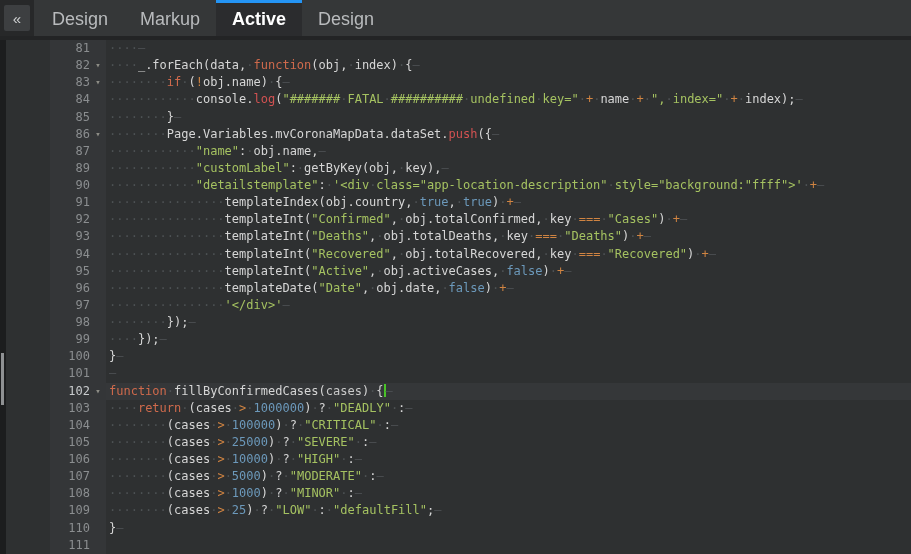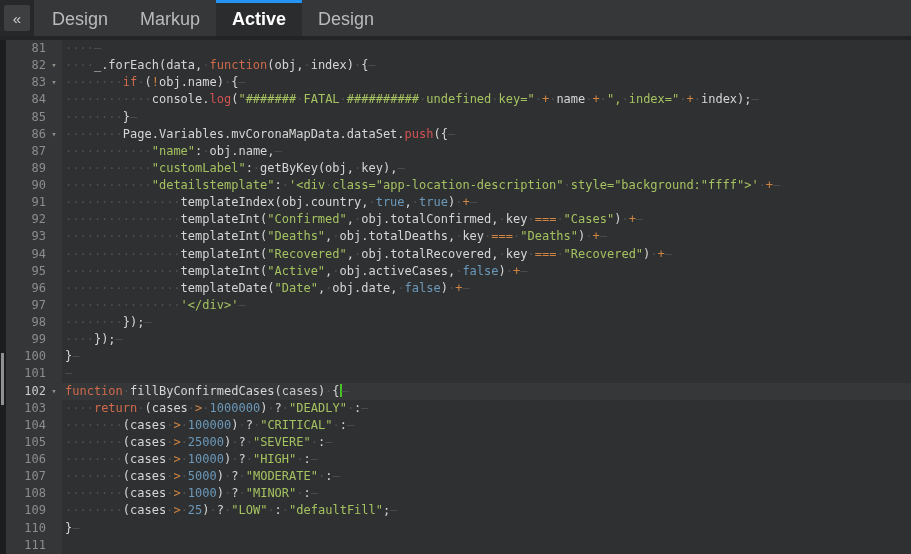--- a/index.html
+++ b/index.html
@@ -18,21 +18,21 @@
     font-size:18px;border-top:3px solid transparent;cursor:pointer;}
   .tab.active{background:var(--tab_active_bg);color:var(--tab_active_text);
     border-top-color:var(--accent_blue);font-weight:bold;}
   
   .editor{position:relative;height:514px;background:var(--editor_bg);
     border-top:4px solid #232425;
     font-family:"DejaVu Sans Mono", monospace;font-size:12px;}
   .left-strip{position:absolute;left:0;top:0;bottom:0;width:6px;background:var(--left_strip_bg);}
   .scroll-thumb{position:absolute;left:1px;top:313px;width:3px;height:52px;background:var(--scroll_thumb);}
   .rows{position:absolute;left:6px;top:0;right:0;bottom:0;overflow:hidden;}
-  .row{display:flex;height:17.133px;line-height:17.133px;white-space:pre;}
+  .row{display:flex;height:17.133px;line-height:17.133px;white-space:pre;padding-left:44px;}
   .gnum{width:56px;flex:none;background:var(--gutter_bg);color:var(--line_number);display:flex;}
   .gnum .lnum{display:inline-block;width:40px;text-align:right;}
   .gnum .fold{display:inline-block;width:16px;text-align:center;font-size:9px;color:#8d8d86;cursor:pointer;}
   .ctext{flex:1;padding-left:3px;color:var(--tok_plain);cursor:text;}
   .row.active .ctext{background:var(--active_line_bg);}
   .row.active .lnum{color:var(--line_number_active);}
   .kw{color:var(--tok_keyword);}
   .fnc{color:var(--tok_func);}
   .op{color:var(--tok_op);}
   .str{color:var(--tok_string);}

